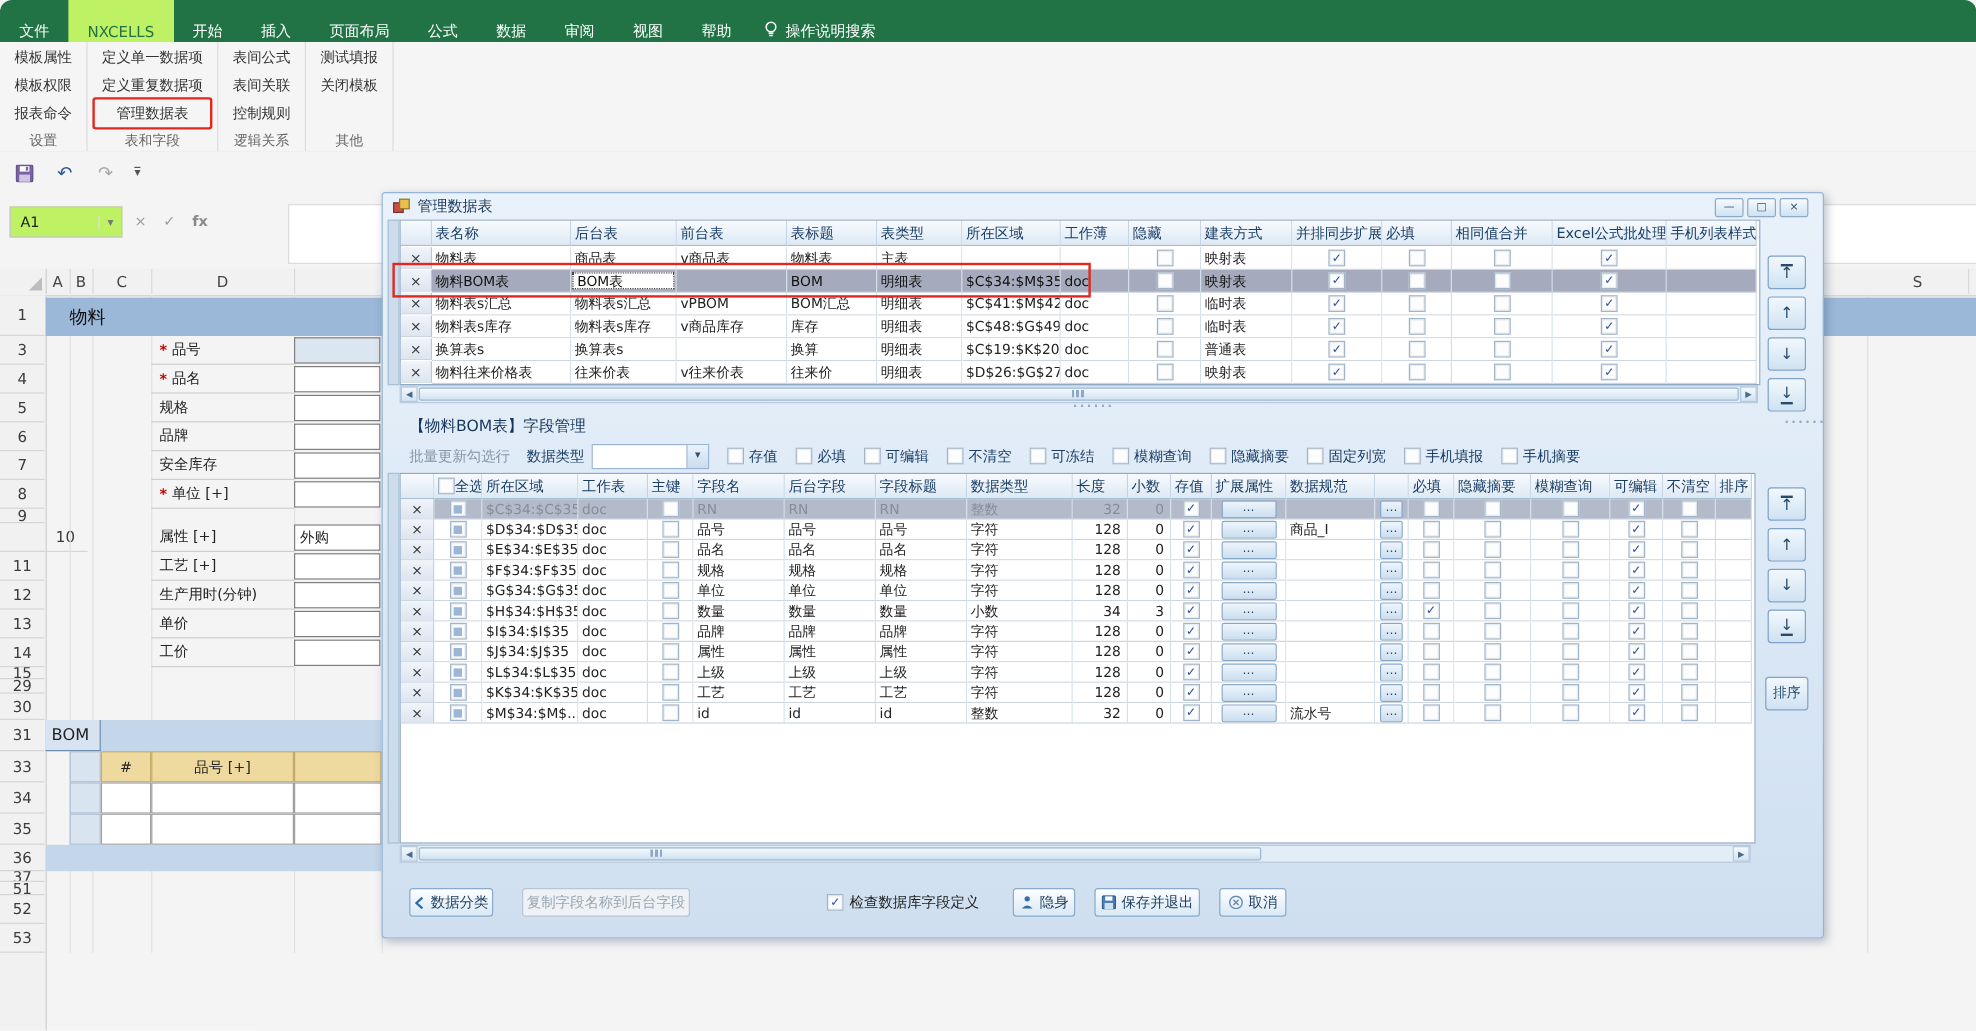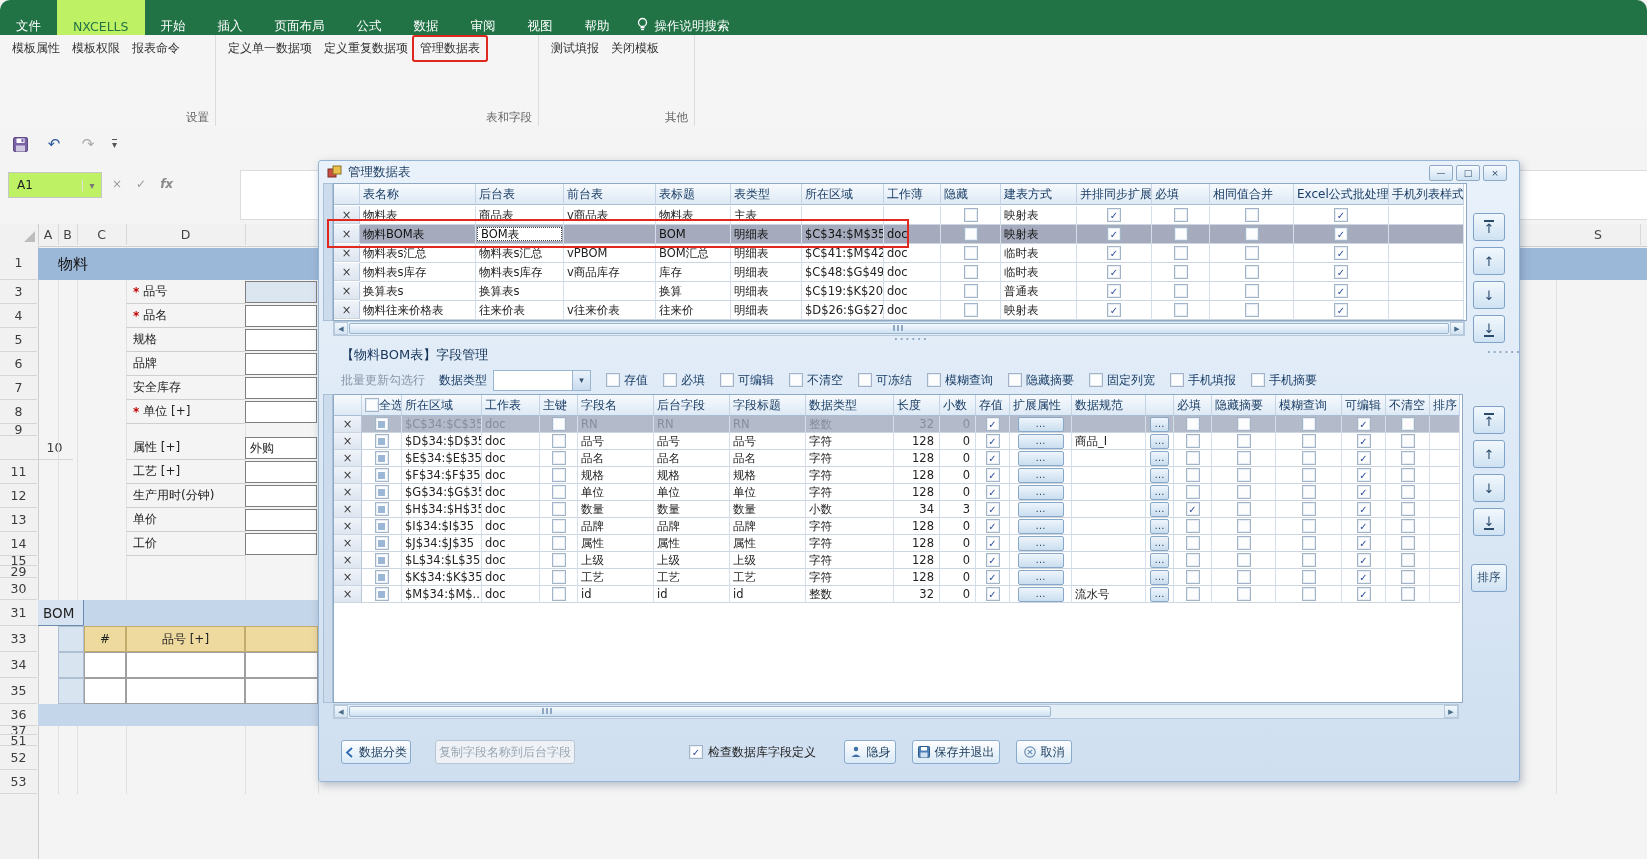--- a/index.html
+++ b/index.html
@@ -6,35 +6,35 @@
   #app{position:relative;width:1647px;height:859px;overflow:hidden;
        font-family:"DejaVu Sans","Liberation Sans",sans-serif;font-size:12px;color:#222;
        background:#f4f4f4;}
   .abs{position:absolute;}
   
   #ribbon-tabs{left:0;top:0;width:1647px;height:52px;background:#217346;display:flex;align-items:stretch;border-radius:10px;}
   .rtab{color:#fff;padding:0 16px;display:flex;align-items:center;font-size:12.5px;cursor:default;}
   .rtab.active{background:#bef264;color:#217346;}
   #ribbon-search{display:flex;align-items:center;color:#fff;gap:6px;padding-left:10px;font-size:12.5px;}
   #ribbon-body{left:0;top:35px;width:1647px;height:91px;background:#f5f5f5;border-bottom:1px solid #d2d2d2;display:flex;}
-  .rgroup{display:flex;flex-direction:row;border-right:1px solid #dcdcdc;padding:2px 6px 0 6px;}
+  .rgroup{display:flex;flex-direction:column;border-right:1px solid #dcdcdc;padding:2px 6px 0 6px;}
   .ritem{height:23px;display:flex;align-items:center;justify-content:center;padding:0 6px;color:#333;white-space:nowrap;}
   .ritem.red-item{box-shadow:0 0 0 2px #e0281e;border-radius:1px;}
   .rglabel{height:18px;margin-top:auto;display:flex;align-items:center;justify-content:center;color:#666;font-size:11.5px;}
   
   #qat{left:0;top:126px;width:1647px;height:36px;background:#f4f4f4;display:flex;align-items:center;gap:14px;padding-left:10px;box-sizing:border-box;}
   .qicon{display:flex;align-items:center;justify-content:center;width:20px;height:20px;font-size:15px;}
   #undo-icon{color:#2b579a;} #redo-icon{color:#a8a8a8;}
   #qat-more{font-size:10px;color:#555;border-top:1.5px solid #555;line-height:8px;padding-top:1px;}
   #fbar{left:0;top:162px;width:1647px;height:62px;background:#f4f4f4;}
   #name-box{position:absolute;left:8px;top:10px;width:92px;height:24px;background:#bef264;border:1px solid #c6c6c6;display:flex;align-items:center;}
   #name-box .val{padding-left:8px;flex:1;}
   #name-box .dd{width:18px;color:#777;font-size:10px;text-align:center;border-left:1px solid #e0e0e0;}
   #fbar-btns{position:absolute;left:112px;top:10px;height:24px;display:flex;align-items:center;gap:14px;color:#9a9a9a;}
-  #fbar-btns .fx{font-style:italic;font-weight:bold;color:#8a8a8a;}
+  #fbar-btns .fx{font-weight:bold;color:#8a8a8a;}
   #fbar-input{position:absolute;left:240px;top:8px;width:1407px;height:48px;background:#fff;border:1px solid #dcdcdc;}
   
   #colhdr{left:0;top:224px;width:1647px;height:22px;background:#f1f1f1;border-bottom:1px solid #cfcfcf;}
   .chcell{position:absolute;top:0;height:21px;display:flex;align-items:center;justify-content:center;color:#444;border-right:1px solid #d9d9d9;font-size:12.5px;}
   #corner{position:absolute;left:0;top:0;width:38px;height:21px;border-right:1px solid #cfcfcf;}
   #corner:after{content:"";position:absolute;right:3px;bottom:3px;border-left:11px solid transparent;border-bottom:11px solid #bdbdbd;}
   #rowhdr-col{left:0;top:246px;width:38px;height:613px;background:#f1f1f1;border-right:1px solid #cfcfcf;}
   .rn{position:absolute;left:0;width:37px;display:flex;align-items:center;justify-content:center;color:#3c3c3c;border-bottom:1px solid #d5d5d5;overflow:hidden;font-size:12.5px;}
   .gridline-v{position:absolute;width:1px;background:#e0e0e0;}
   .sheetcell{position:absolute;box-sizing:border-box;display:flex;align-items:center;}
@@ -135,20 +135,26 @@
         <div class="ritem">报表命令</div>
         <div class="rglabel">设置</div>
       </div>
       <div class="rgroup">
         <div class="ritem">定义单一数据项</div>
         <div class="ritem">定义重复数据项</div>
         <div class="ritem red-item">管理数据表</div>
         <div class="rglabel">表和字段</div>
       </div>
       <div class="rgroup">
+        <div class="ritem">表间公式</div>
+        <div class="ritem">表间关联</div>
+        <div class="ritem">控制规则</div>
+        <div class="rglabel">逻辑关系</div>
+      </div>
+      <div class="rgroup">
         <div class="ritem">测试填报</div>
         <div class="ritem">关闭模板</div>
         <div class="rglabel">其他</div>
       </div>
     </div>
 
   <div id="qat" class="abs">
     <span class="qicon">
       <svg width="15" height="15" viewBox="0 0 15 15">
           <rect x="0.5" y="0.5" width="14" height="14" rx="1.5" fill="#7a63a5" stroke="#5d4a85"></rect>

